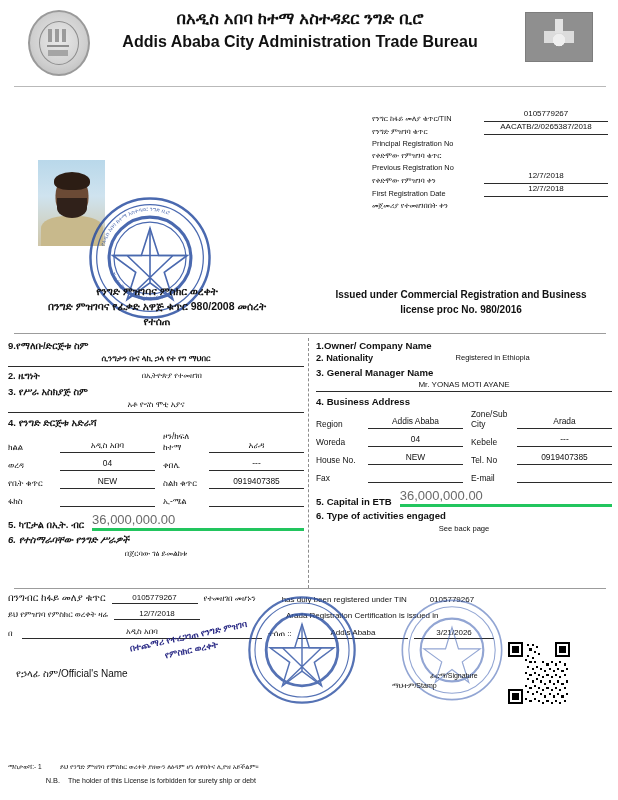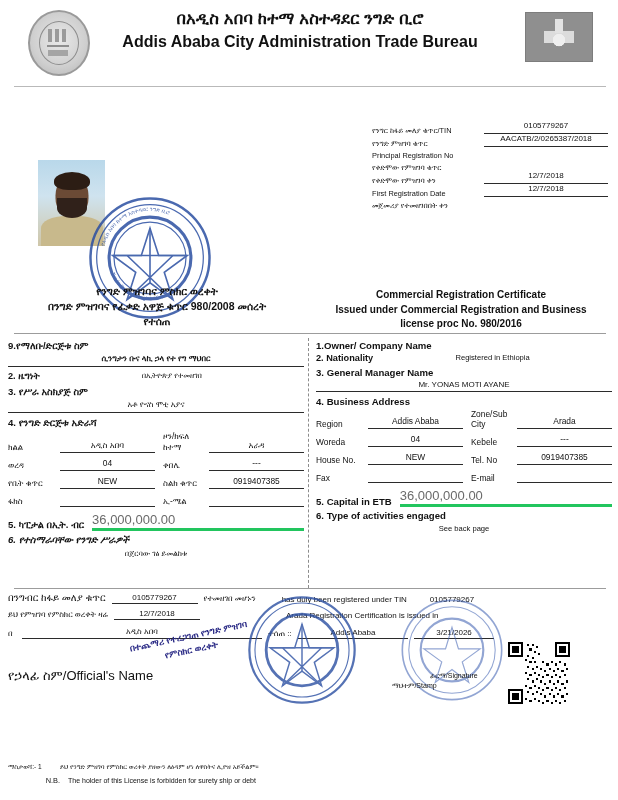--- a/index.html
+++ b/index.html
@@ -42,21 +42,21 @@
     content:"";position:absolute;left:50%;top:6px;transform:translateX(-50%);
     width:30px;height:34px;
     background:
       radial-gradient(circle at 50% 62%,#efefef 0 6px,transparent 6.5px),
       linear-gradient(#e3e3e3,#e3e3e3) 11px 0/8px 14px no-repeat,
       linear-gradient(#dcdcdc,#dcdcdc) 0 12px/30px 12px no-repeat;
   }
   .head-rule{position:absolute;left:14px;top:86px;width:592px;border-top:1px solid #b9b9b9;}
 
   
-  .regblock{position:absolute;left:372px;top:110px;width:236px;font-size:7.4px;line-height:1.0;margin-top:12px;}
+  .regblock{position:absolute;left:372px;top:110px;width:236px;font-size:7.4px;line-height:1.0;}
   .regrow{display:flex;align-items:flex-end;margin-bottom:1px;height:12px;}
   .reglabel{width:112px;flex:0 0 112px;}
   .regval{
     flex:1;text-align:center;font-size:8px;
     border-bottom:1px solid #2b2b2b;padding-bottom:1px;min-height:10px;
   }
   .regval.blank{border-bottom:none;}
   .regrow.nolines{height:11px;}
 
   
@@ -151,21 +151,21 @@
   .c2-lab{flex:0 0 auto;}
   .c2-val{flex:0 0 86px;text-align:center;border-bottom:1px solid #2b2b2b;padding-bottom:1px;margin:0 6px;}
   .c2-txt{flex:0 0 auto;margin-left:80px;}
   .cert-line3{display:flex;align-items:flex-end;}
   .c3-pre{flex:0 0 14px;}
   .c3-city{flex:0 0 240px;text-align:center;border-bottom:1px solid #2b2b2b;padding-bottom:1px;}
   .c3-mid{flex:0 0 36px;text-align:center;}
   .c3-city2{flex:0 0 110px;text-align:center;border-bottom:1px solid #2b2b2b;padding-bottom:1px;}
   .c3-date{flex:0 0 80px;text-align:center;border-bottom:1px solid #2b2b2b;padding-bottom:1px;margin-left:6px;}
 
-  .official{position:absolute;left:8px;top:668px;font-size:13px;}
+  .official{position:absolute;left:16px;top:668px;font-size:10px;}
   .sig-label{position:absolute;left:430px;top:672px;font-size:7px;}
   .mgr-label{position:absolute;left:392px;top:682px;font-size:7px;}
 
   
   .handstamp{
     position:absolute;left:120px;top:630px;width:140px;
     color:#2b2b86;font-size:9px;line-height:1.5;text-align:center;
     transform:rotate(-12deg);font-weight:bold;
   }
 
@@ -209,20 +209,24 @@
     <div class="regrow">
       <div class="reglabel">የንግድ ምዝገባ ቁጥር</div>
       <div class="regval">AACATB/2/0265387/2018</div>
     </div>
     <div class="regrow nolines">
       <div class="reglabel">Principal Registration No</div>
       <div class="regval blank"></div>
     </div>
     <div class="regrow nolines">
       <div class="reglabel">የቀድሞው የምዝገባ ቁጥር</div>
+      <div class="regval blank"></div>
+    </div>
+    <div class="regrow nolines">
+      <div class="reglabel">Previous Registration No</div>
       <div class="regval blank"></div>
     </div>
     <div class="regrow">
       <div class="reglabel">የቀድሞው  የምዝገባ ቀን</div>
       <div class="regval">12/7/2018</div>
     </div>
     <div class="regrow">
       <div class="reglabel">First Registration Date</div>
       <div class="regval">12/7/2018</div>
     </div>
@@ -258,21 +262,20 @@
     </svg>
   </div>
 
   <div class="title-wrap">
     <div class="title-am">
       <div>የንግድ ምዝገባና ምስክር ወረቀት</div>
       <div>በንግድ ምዝገባና የፈቃድ አዋጅ ቁጥር 980/2008  መሰረት</div>
       <div>የተሰጠ</div>
     </div>
     <div class="title-en">
-      <div>Commercial Registration Certificate</div>
       <div>Issued under Commercial Registration and Business</div>
       <div>license proc No. 980/2016</div>
     </div>
   </div>
   <div class="title-rule"></div>
 
   <div class="divider"></div>
 
   <div class="col col-left">
     <div class="sec-title">9.የማለቡ/ድርጅቱ ስም</div>

